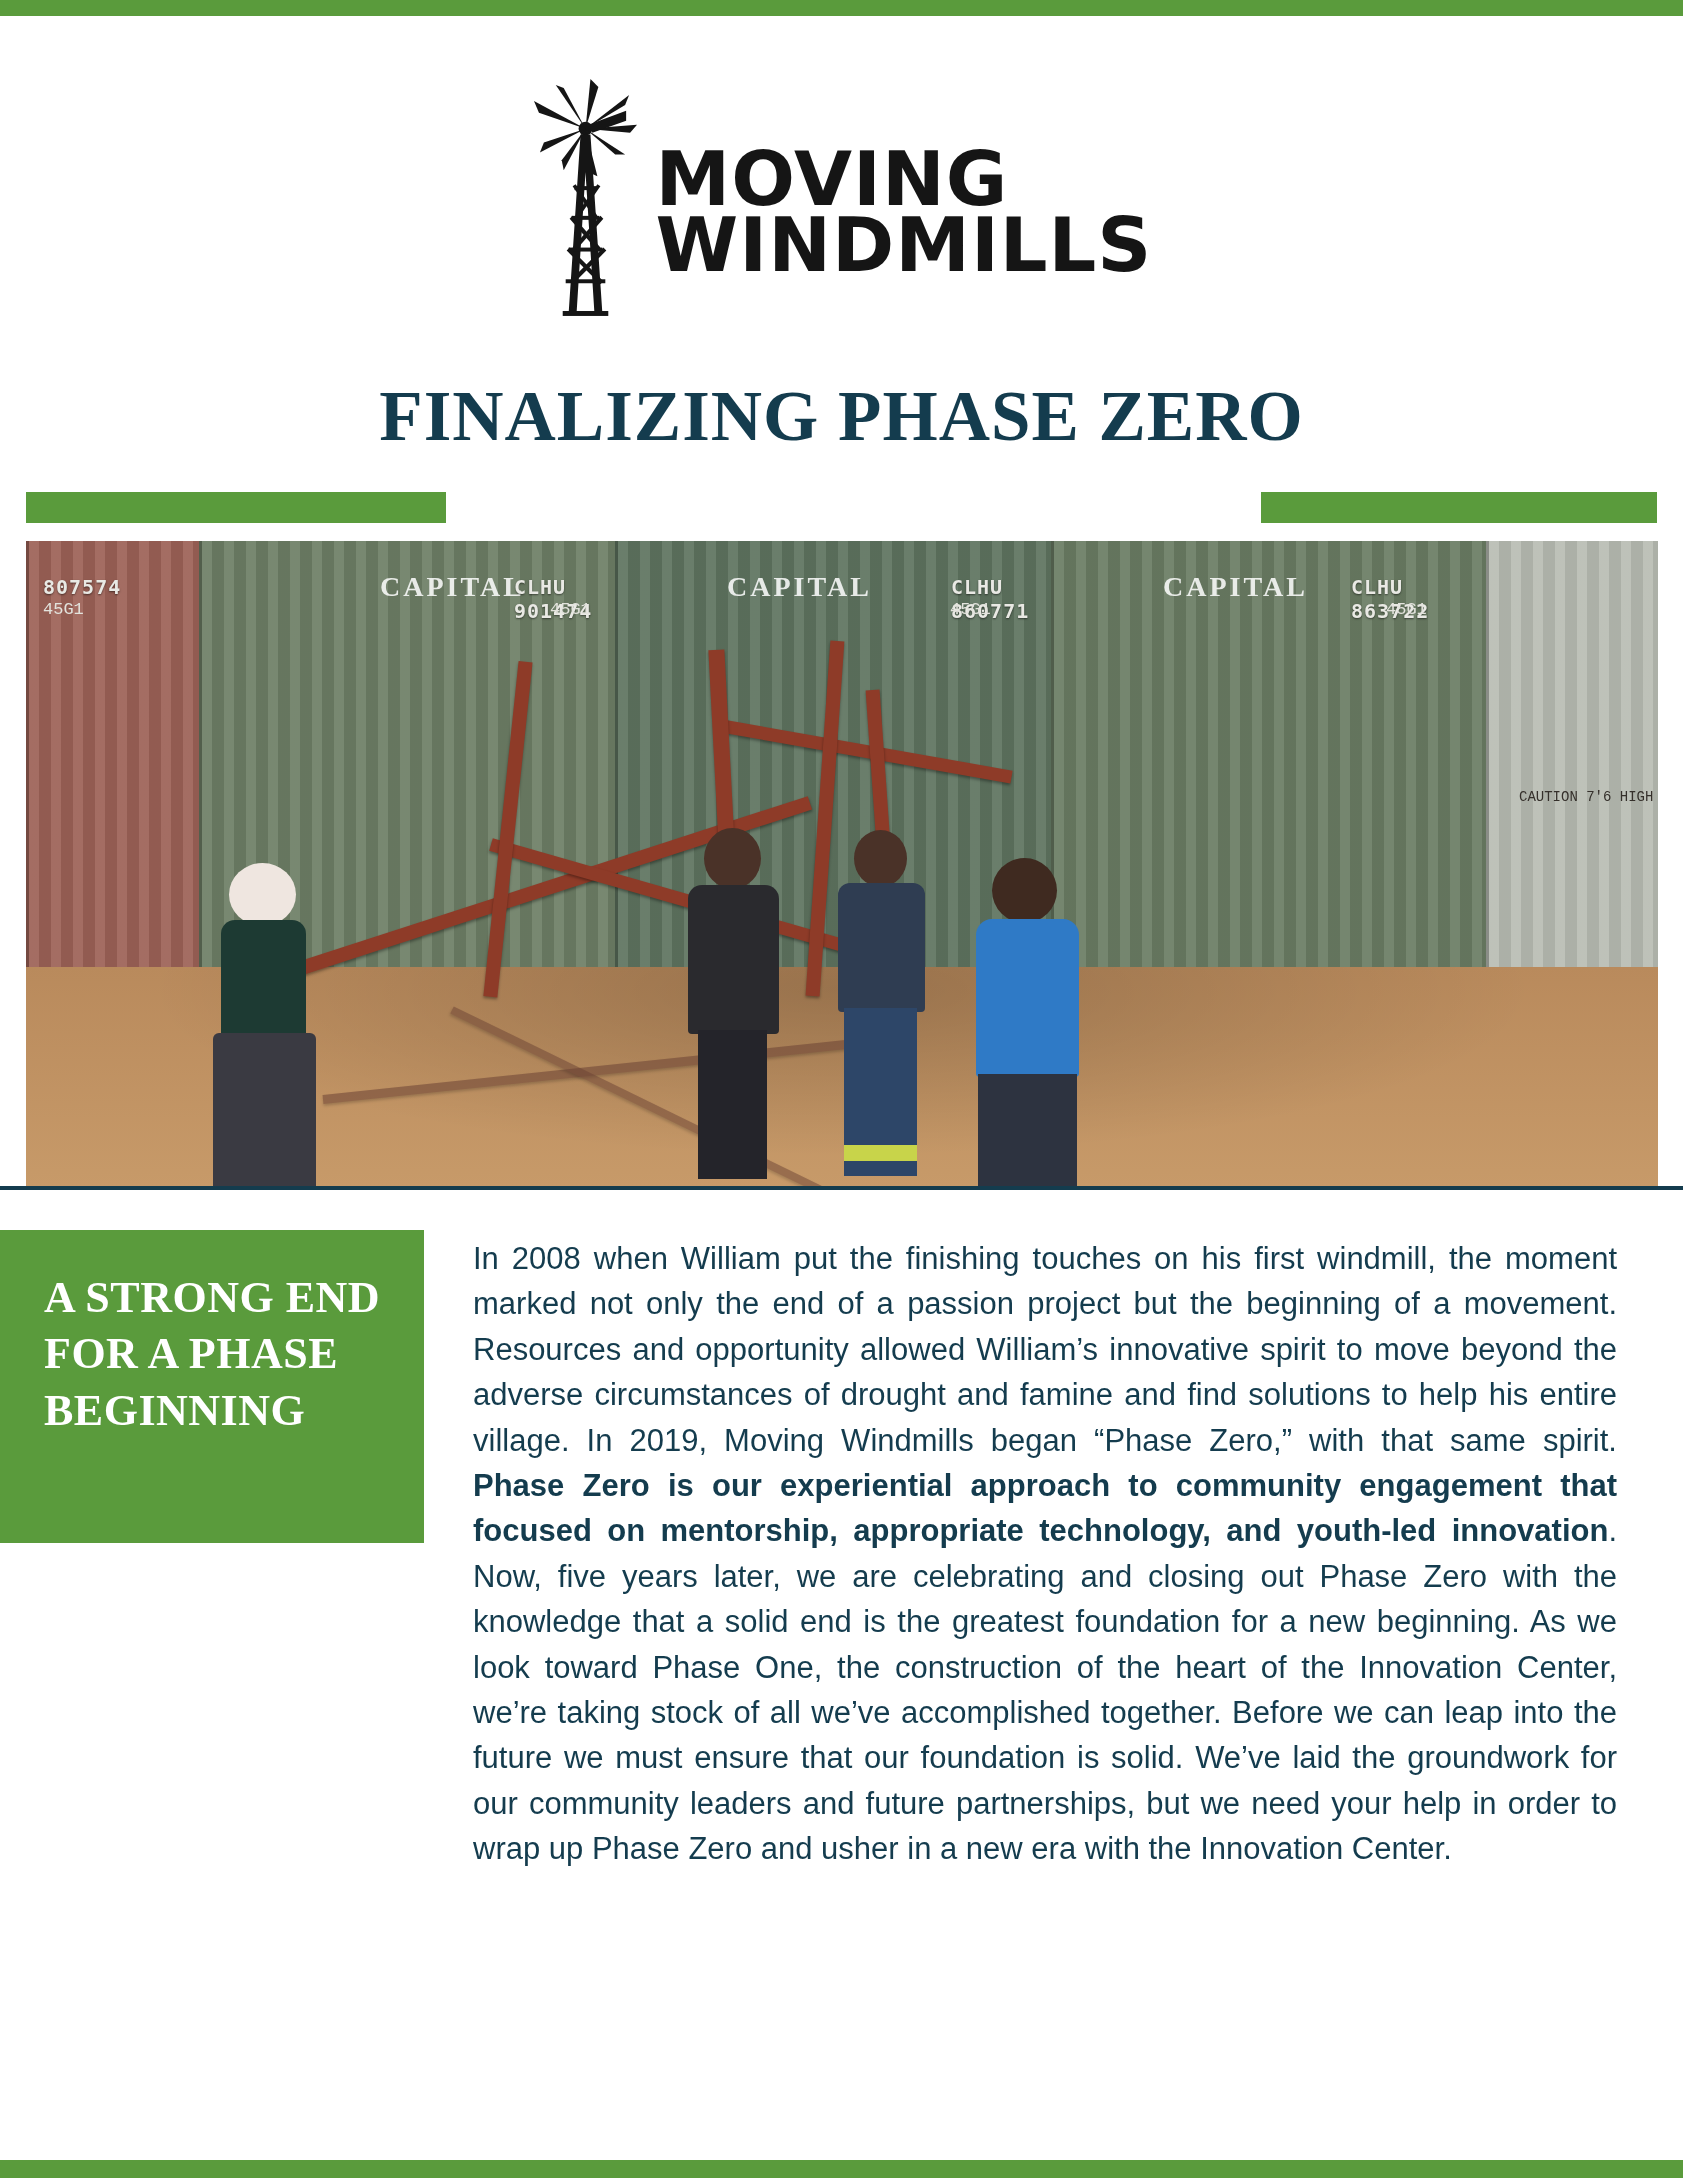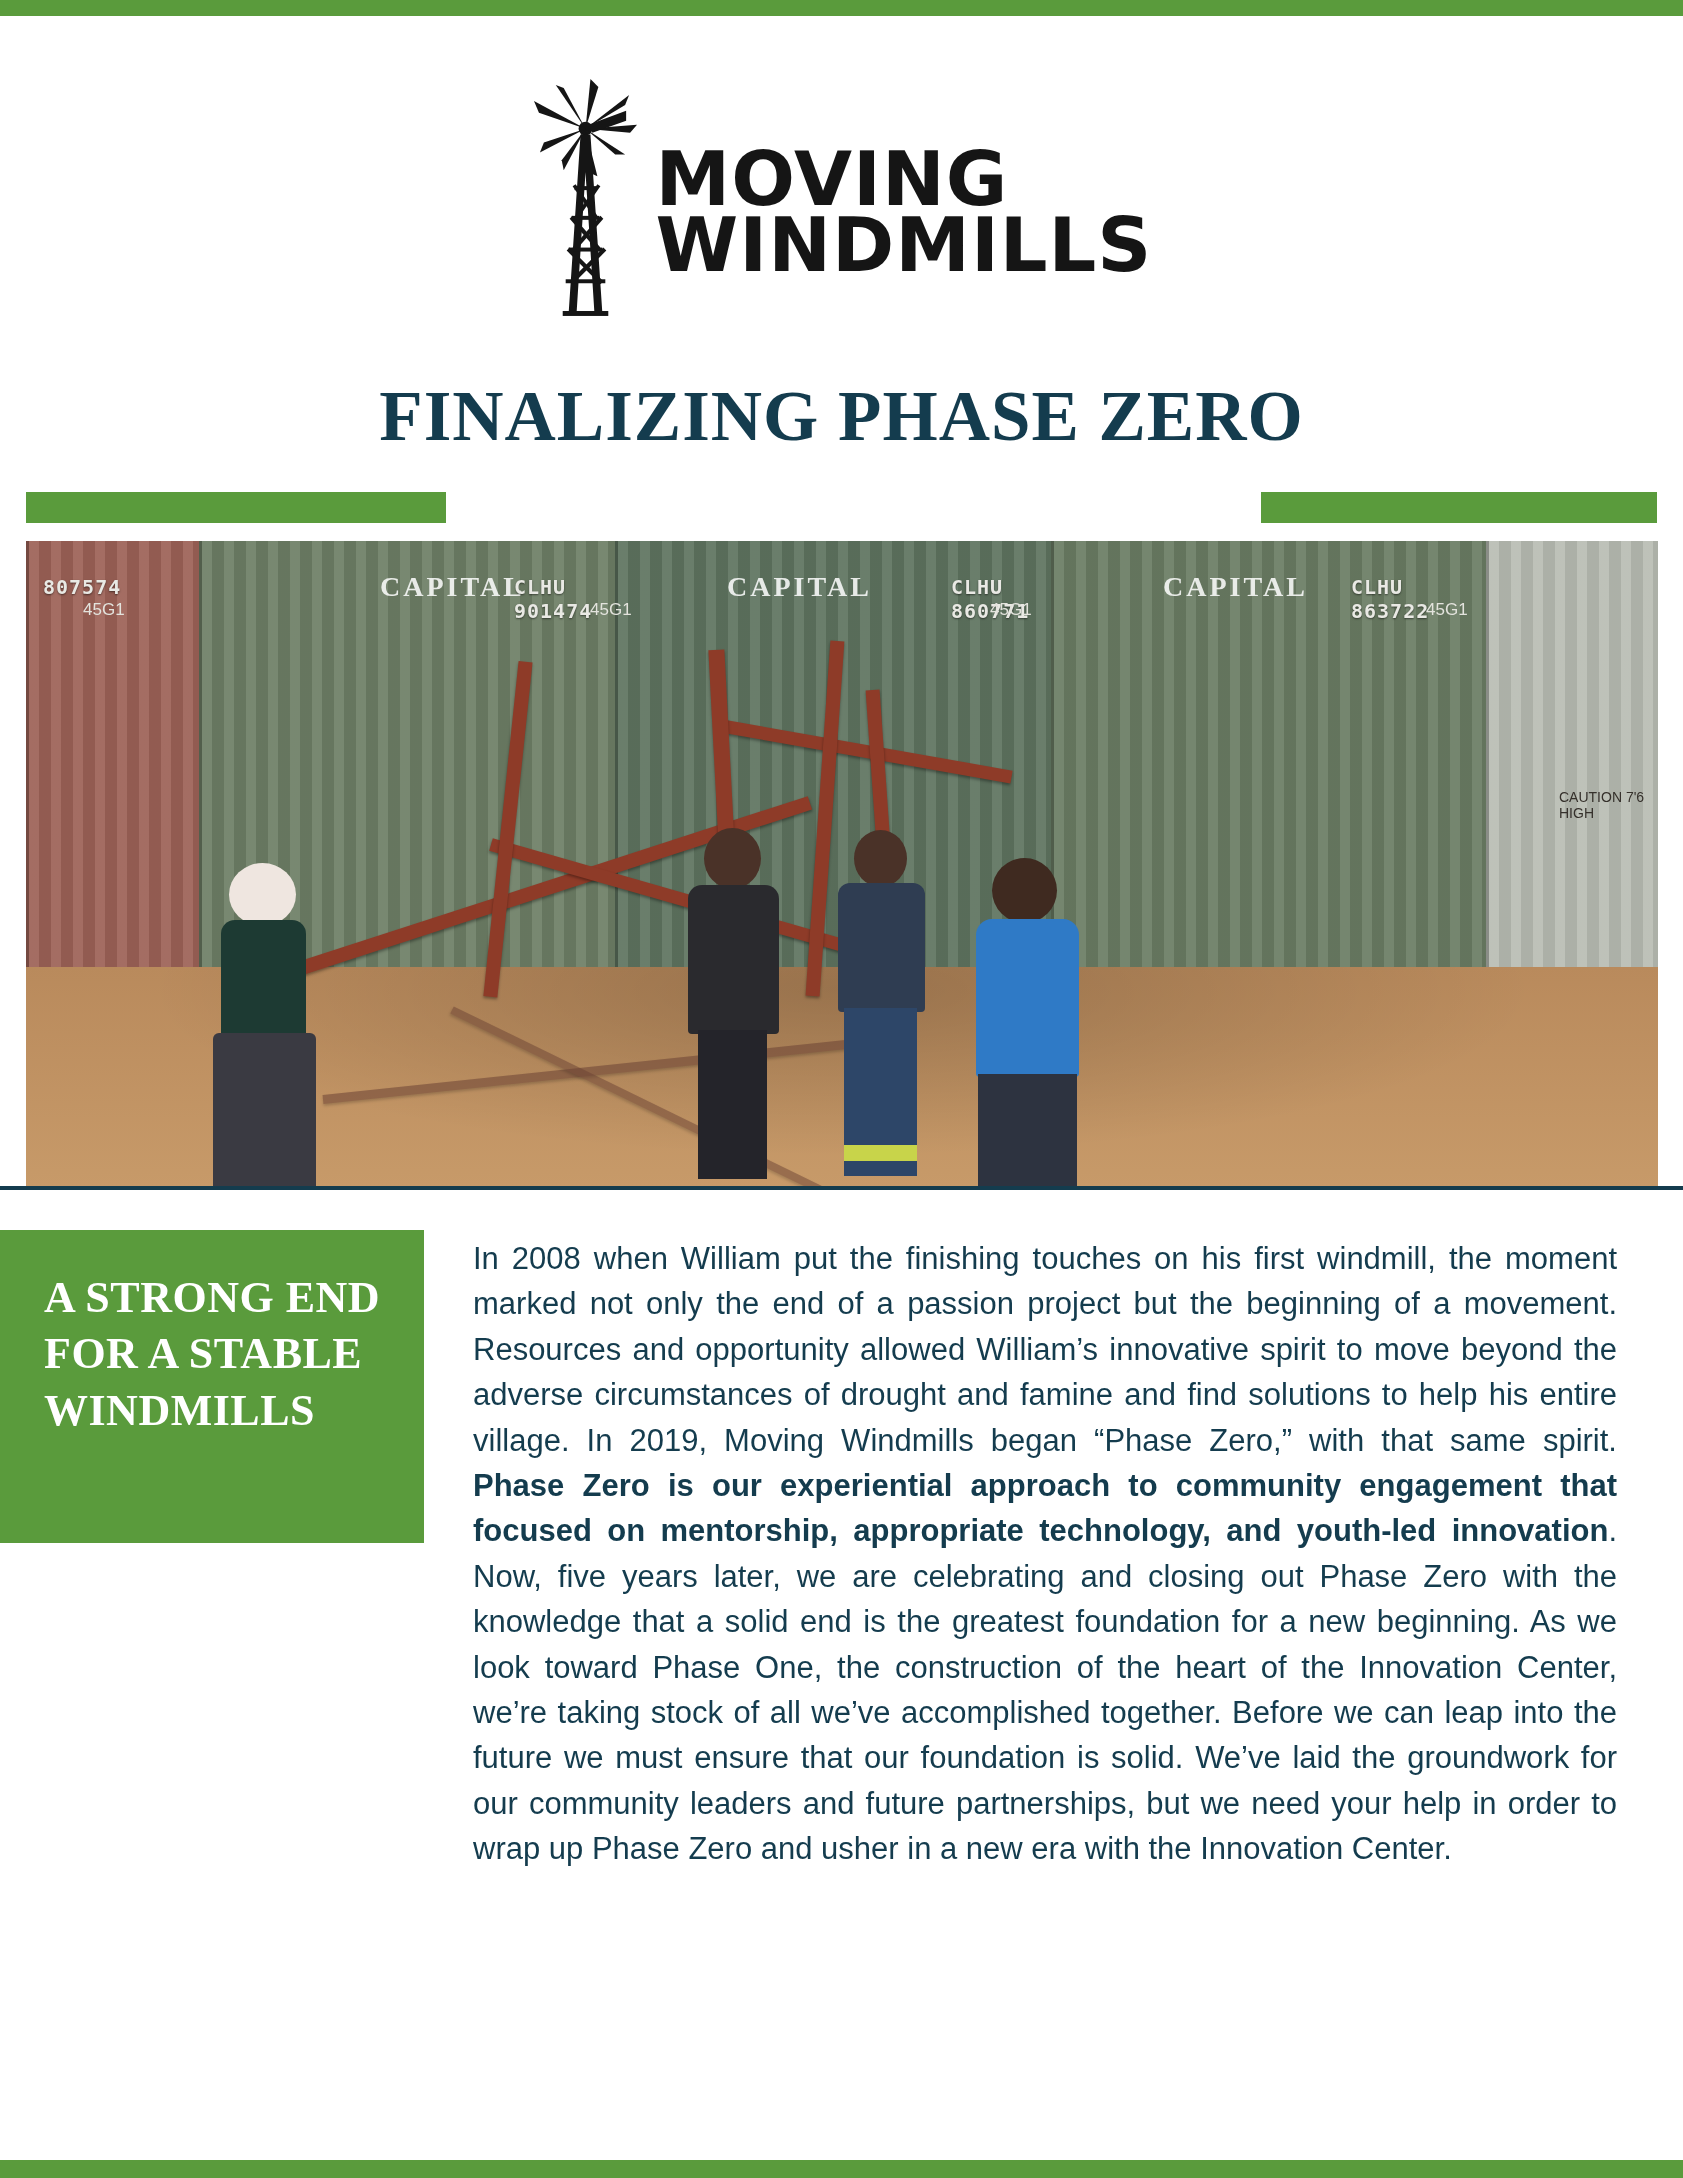--- a/index.html
+++ b/index.html
@@ -156,25 +156,24 @@
     font-weight:bold;
     color:#e9e9e4;
     letter-spacing:1px;
     z-index:3;
     text-shadow:0 1px 2px rgba(0,0,0,.5);
   }
   .ctr-sub {
     position:absolute;
     top:59px;
     left:14px;
-    font-family:Liberation Sans, sans-serif;
+    font-family:Liberation Mono, monospace;
     font-size:17px;
     color:#e3e3dd;
     z-index:3;
-    margin-left:40px;
   }
   .ctr-brand {
     position:absolute;
     top:30px;
     font-family:"Liberation Serif", serif;
     font-size:28px;
     font-weight:bold;
     letter-spacing:3px;
     color:#ffffff;
     z-index:3;
@@ -358,21 +357,21 @@
 
     <div class="person" style="left:936px; top:317px; width:139px; height:327px;">
       <div class="p-head" style="left:30px; top:0; width:65px; height:65px; background:#3f2a20;"></div>
       <div class="p-body" style="left:14px; top:61px; width:103px; height:158px; background:#2f7ac6; border-radius:16px 16px 4px 4px;"></div>
       <div class="p-body" style="left:16px; top:216px; width:99px; height:119px; background:#2d3340;"></div>
     </div>
   </div>
   <div class="hero-line"></div>
 
   <div class="headline-box">
-    <div class="hl">A STRONG END FOR A STABLE WINDMILLS</div>
+    <div class="hl">A STRONG END FOR A PHASE BEGINNING</div>
   </div>
 
   <div class="body-copy">
     <span>In 2008 when William put the finishing touches on his first windmill, the moment marked not only the end of a passion project but the beginning of a movement. Resources and opportunity  allowed William’s innovative spirit to move beyond the adverse circumstances of drought and famine and find solutions to help his entire village. In 2019, Moving Windmills began “Phase Zero,” with that same spirit. </span><b>Phase Zero is our experiential approach to community engagement that focused on mentorship, appropriate technology, and youth-led innovation</b><span>. Now, five years later, we are celebrating and closing out Phase Zero with the knowledge that a solid end is the greatest foundation for a new beginning. As we look toward Phase One, the construction of the heart of the Innovation Center, we’re taking stock of all we’ve accomplished together. Before we can leap into the future we must ensure that our foundation is solid. We’ve laid the groundwork for our community leaders and future partnerships, but we need your help in order to wrap up Phase Zero and usher in a new era with the Innovation Center.</span>
   </div>
 
   <div class="bottom-bar"></div>
 </div>
 
 

